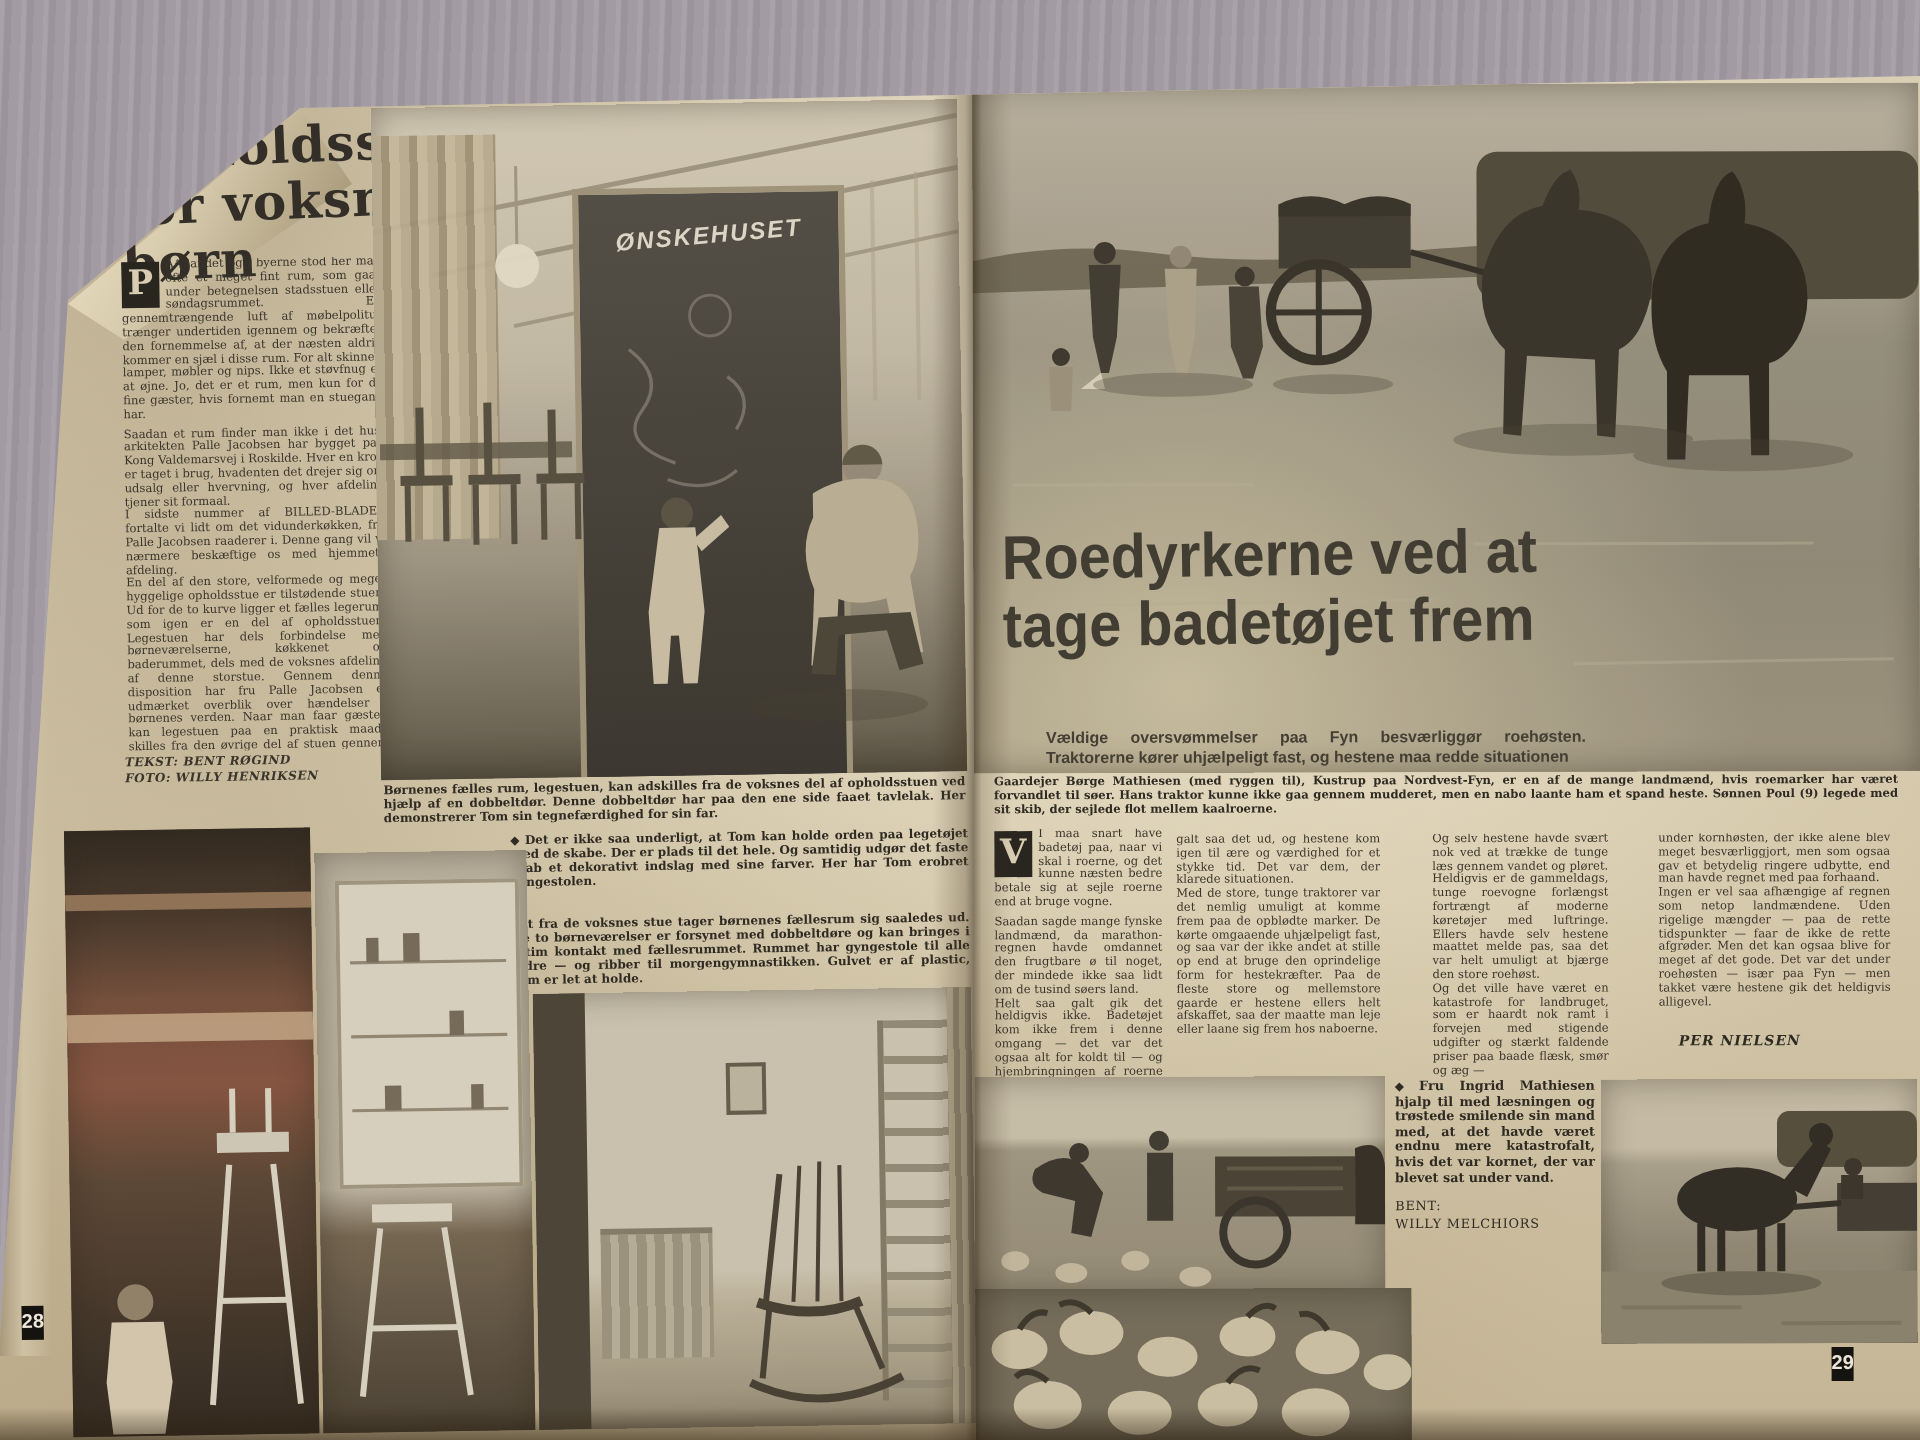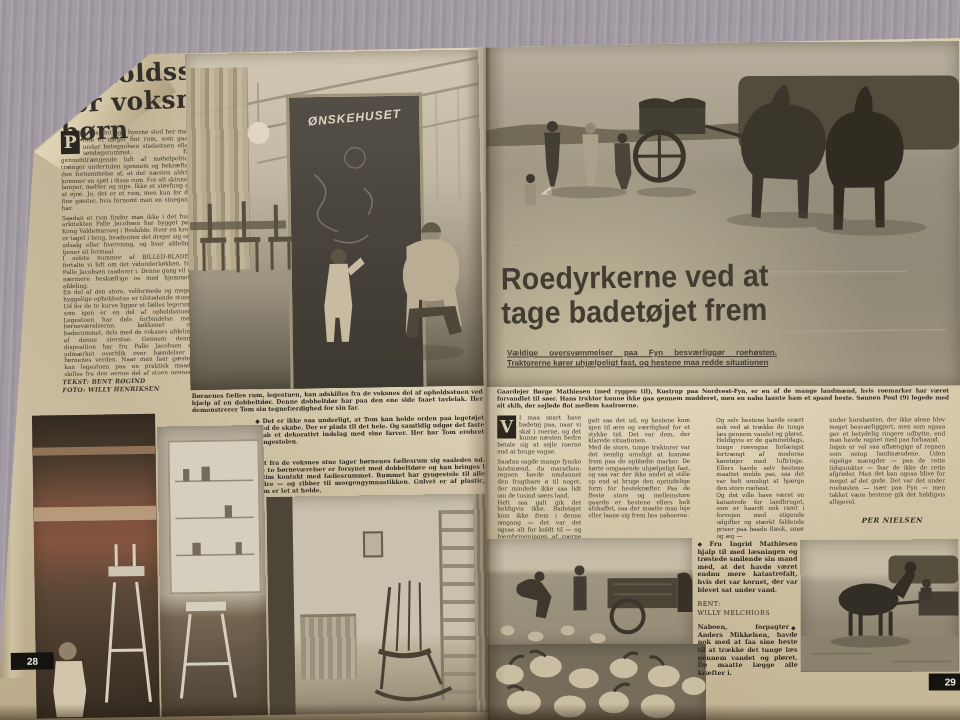--- a/index.html
+++ b/index.html
@@ -53,43 +53,43 @@
     font-family:"Liberation Sans",sans-serif;font-style:italic;font-weight:700;font-size:12px;
     letter-spacing:1px;color:#ddd8cc;transform:rotate(-4deg);}
   
   .photo-flood{left:0;top:4px;width:473px;height:344px;
     background:
       radial-gradient(ellipse at 22% 88%,rgba(205,195,165,.85),rgba(205,195,165,0) 55%),
       linear-gradient(180deg,#b5ae9e 0%,#a59d8d 24%,#8e897a 38%,#8a8473 70%,#968e7b 100%);}
   .rp-headline{position:absolute;left:14px;top:220px;margin:0;
     font-family:"Liberation Sans",sans-serif;font-weight:700;font-size:31px;line-height:34px;
     color:#332f27;transform:scaleX(.93) rotate(-.6deg);transform-origin:left top;letter-spacing:0;}
-  .subhead{position:absolute;left:20px;top:306px;width:270px;margin:0;
+  .subhead{position:absolute;left:20px;top:306px;width:270px;margin:16px;
     font-family:"Liberation Sans",sans-serif;font-weight:700;font-size:8px;line-height:10px;
-    text-align:justify;color:#363129;text-decoration:underline;}
+    text-align:justify;color:#363129;}
   .cap-top{left:10px;top:350px;width:452px;font-weight:700;font-size:5.8px;}
   .col{position:absolute;top:376px;height:126px;overflow:hidden;}
   .col1{left:10px;width:84px;}
   .col2{left:101px;width:102px;}
   .col3{left:229px;width:88px;}
   .col4{left:342px;width:116px;height:100px;}
-  .byline{position:absolute;left:352px;top:478px;width:106px;text-align:center;
+  .byline{position:absolute;left:352px;top:478px;width:106px;text-align:left;
     font-weight:700;font-style:italic;font-size:7px;letter-spacing:.5px;color:#2f2b23;}
   .photo-loading{left:0;top:500px;width:205px;height:108px;
     background:linear-gradient(180deg,#c6beaa 0 28%,#9a927f 34%,#8e8673 100%);}
   .photo-beets{left:0;top:606px;width:218px;height:76px;background:#6b6454;}
   .photo-horse{left:313px;top:502px;width:158px;height:132px;
     background:linear-gradient(180deg,#c4bba6 0 26%,#a59d8a 32%,#8a8371 62%,#7b7463 100%);}
   .capcol{position:absolute;left:210px;top:502px;width:100px;}
   .capcol .cap{position:static;margin:0 0 6px 0;font-size:6.4px;line-height:7.6px;}
   .photo-credit{margin:6px 0;font-size:6.4px;line-height:9px;letter-spacing:.4px;color:#2f2b23;}
   .pagenum{position:absolute;background:#15130f;color:#ece6d8;font-family:"Liberation Sans",sans-serif;
-    font-weight:700;font-size:10px;line-height:15px;padding:1px 16px;}
+    font-weight:700;font-size:10px;line-height:15px;padding:1px 0;}
   .pn-left{left:2px;top:614px;}
-  .pn-right{left:441px;top:636px;text-align:right;}
+  .pn-right{left:428px;top:636px;text-align:right;}
   
   .photo-kitchen{left:27px;top:377px;width:123px;height:303px;
     background:linear-gradient(180deg,#241c16 0,#3a2b20 14%,#6b4433 28%,#7d4a38 42%,#503b2c 58%,#32271e 84%,#241c15 100%);}
   .counter{position:absolute;left:0;top:92px;width:123px;height:14px;background:#c2a585;opacity:.85;}
   .shelf{position:absolute;left:0;top:32px;width:123px;height:8px;background:#8a6a50;}
   
   .photo-cabinet{left:152px;top:390px;width:106px;height:290px;
     background:linear-gradient(180deg,#b6ae9d 0 58%,#6b5d4a 66%,#554a3b 82%,#3e352a 100%);}
   .cabinet{position:absolute;left:10px;top:14px;width:88px;height:150px;background:#d9d2c2;
     border:2px solid #9a917d;}
@@ -359,21 +359,20 @@
         </g>
       </svg>
     </div>
 
     <div class="capcol">
       <p class="cap"><span class="dia">◆</span><span>Fru Ingrid Mathiesen hjalp til med læsningen og trøstede smilende sin mand med, at det havde været endnu mere katastrofalt, hvis det var kornet, der var blevet sat under vand.</span></p>
       <div class="photo-credit">
         <div>BENT:</div>
         <div>WILLY MELCHIORS</div>
       </div>
-      <p class="cap"><span class="dia dia-r">◆</span><span>Naboen, forpagter Anders Mikkelsen, havde nok med at faa sine heste til at trække det tunge læs gennem vandet og pløret. De maatte lægge alle kræfter i.</span></p>
     </div>
 
     <div class="photo photo-horse">
       <svg viewBox="0 0 158 132">
         <rect x="88" y="16" width="70" height="28" rx="6" fill="#4a4335"></rect>
         <g>
           <ellipse cx="68" cy="60" rx="30" ry="16" fill="#221f19"></ellipse>
           <path d="M90,52 l18,-22 7,5 -12,24 z" fill="#221f19"></path>
           <circle cx="110" cy="28" r="6" fill="#221f19"></circle>
           <rect x="48" y="72" width="4" height="28" fill="#221f19"></rect>

